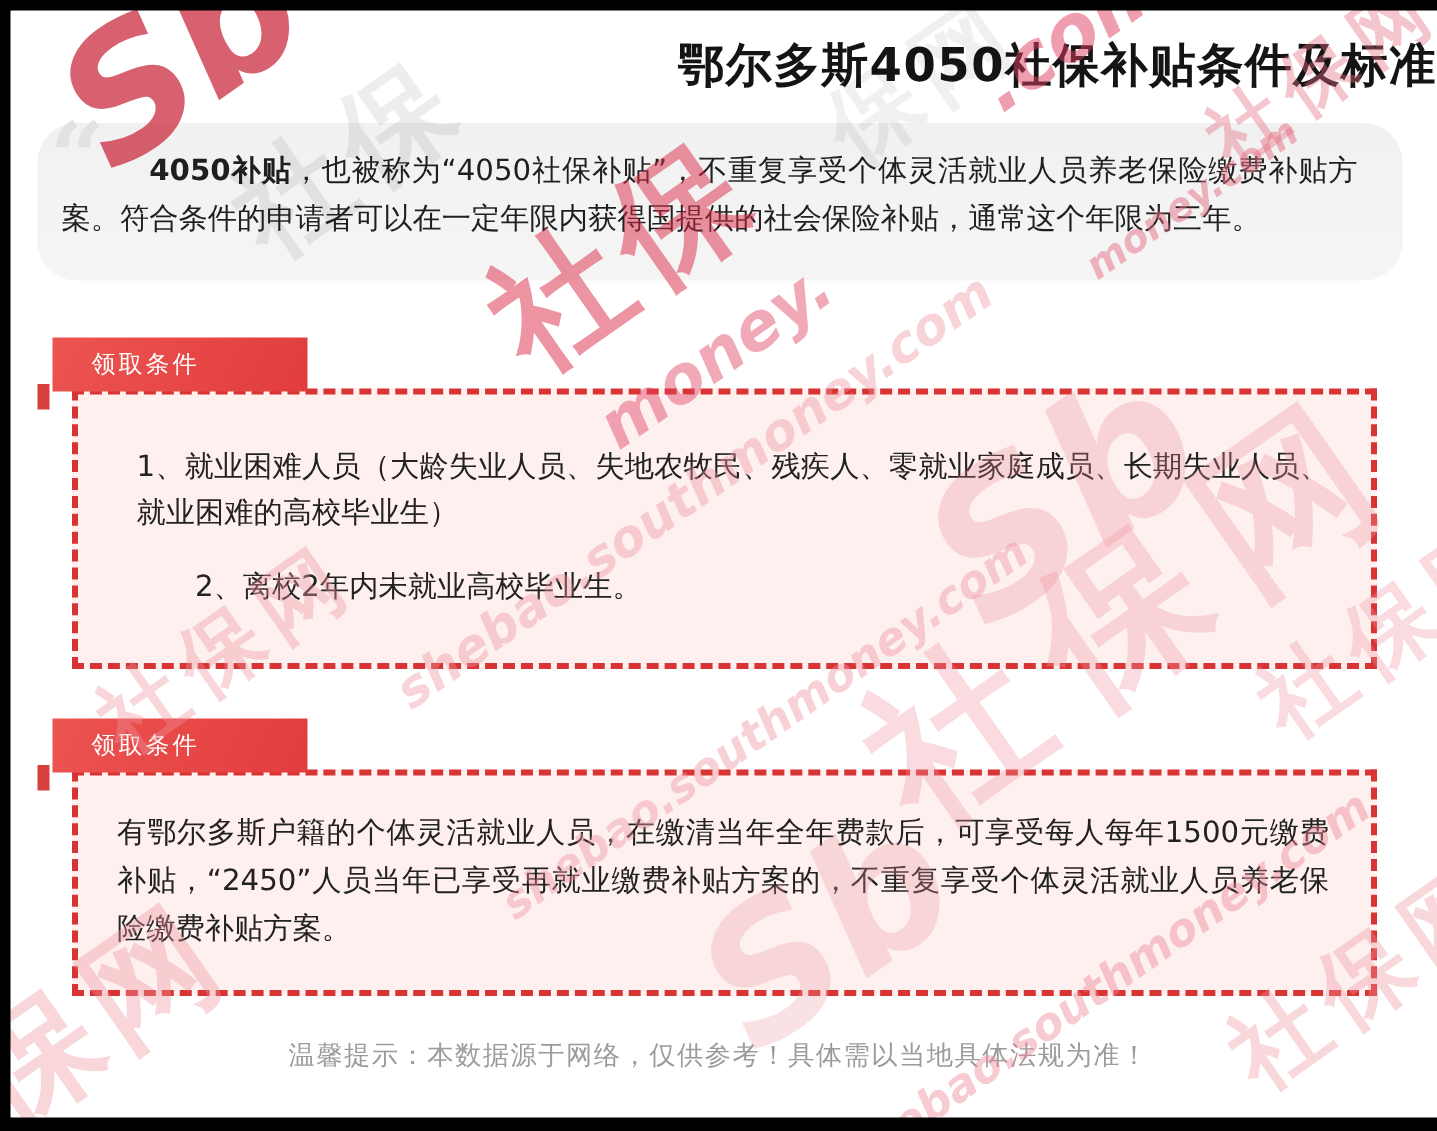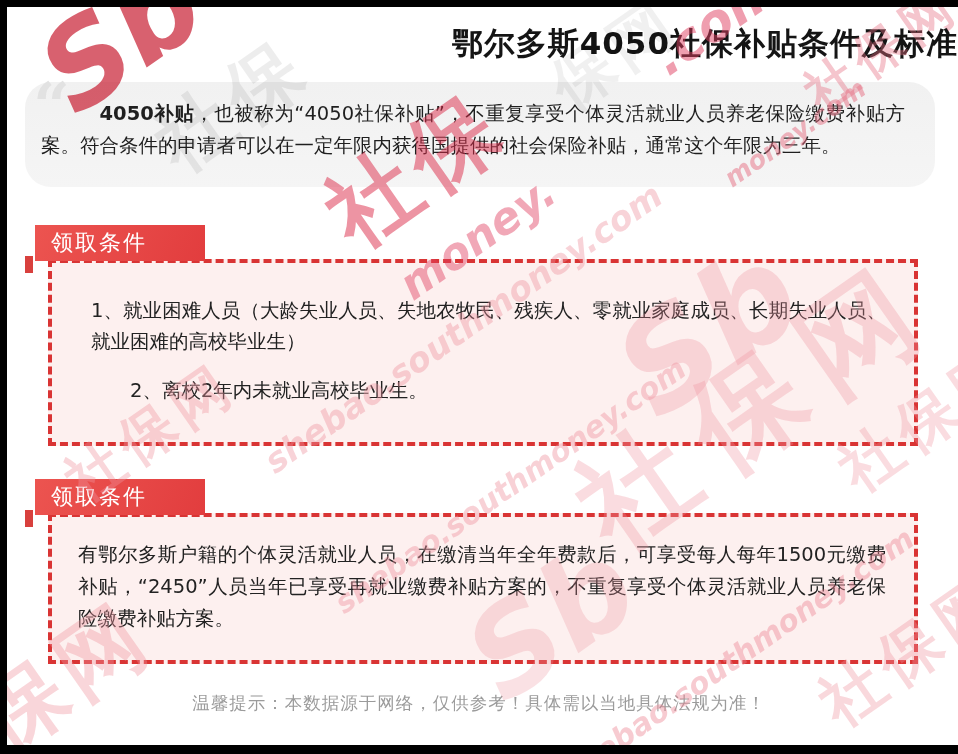--- a/index.html
+++ b/index.html
@@ -55,23 +55,23 @@
   }
   .intro-text b { font-weight:700; }
 
   .section-header {
     position:relative;
     z-index:3;
     margin:38px 0 0 35px;
     width:170px; height:36px;
     background:linear-gradient(115deg,#ec5450 0%,#e23d3e 100%);
     color:#ffffff;
-    font-size:22px;
+    font-size:16px;
     line-height:36px;
-    padding-left:16px;
+    padding-left:26px;
     letter-spacing:2px;
   }
   .section-header .fold {
     position:absolute;
     left:-10px; top:31px;
     width:8px; height:17px;
     background:#d8403d;
   }
 
   .dashed-panel {

